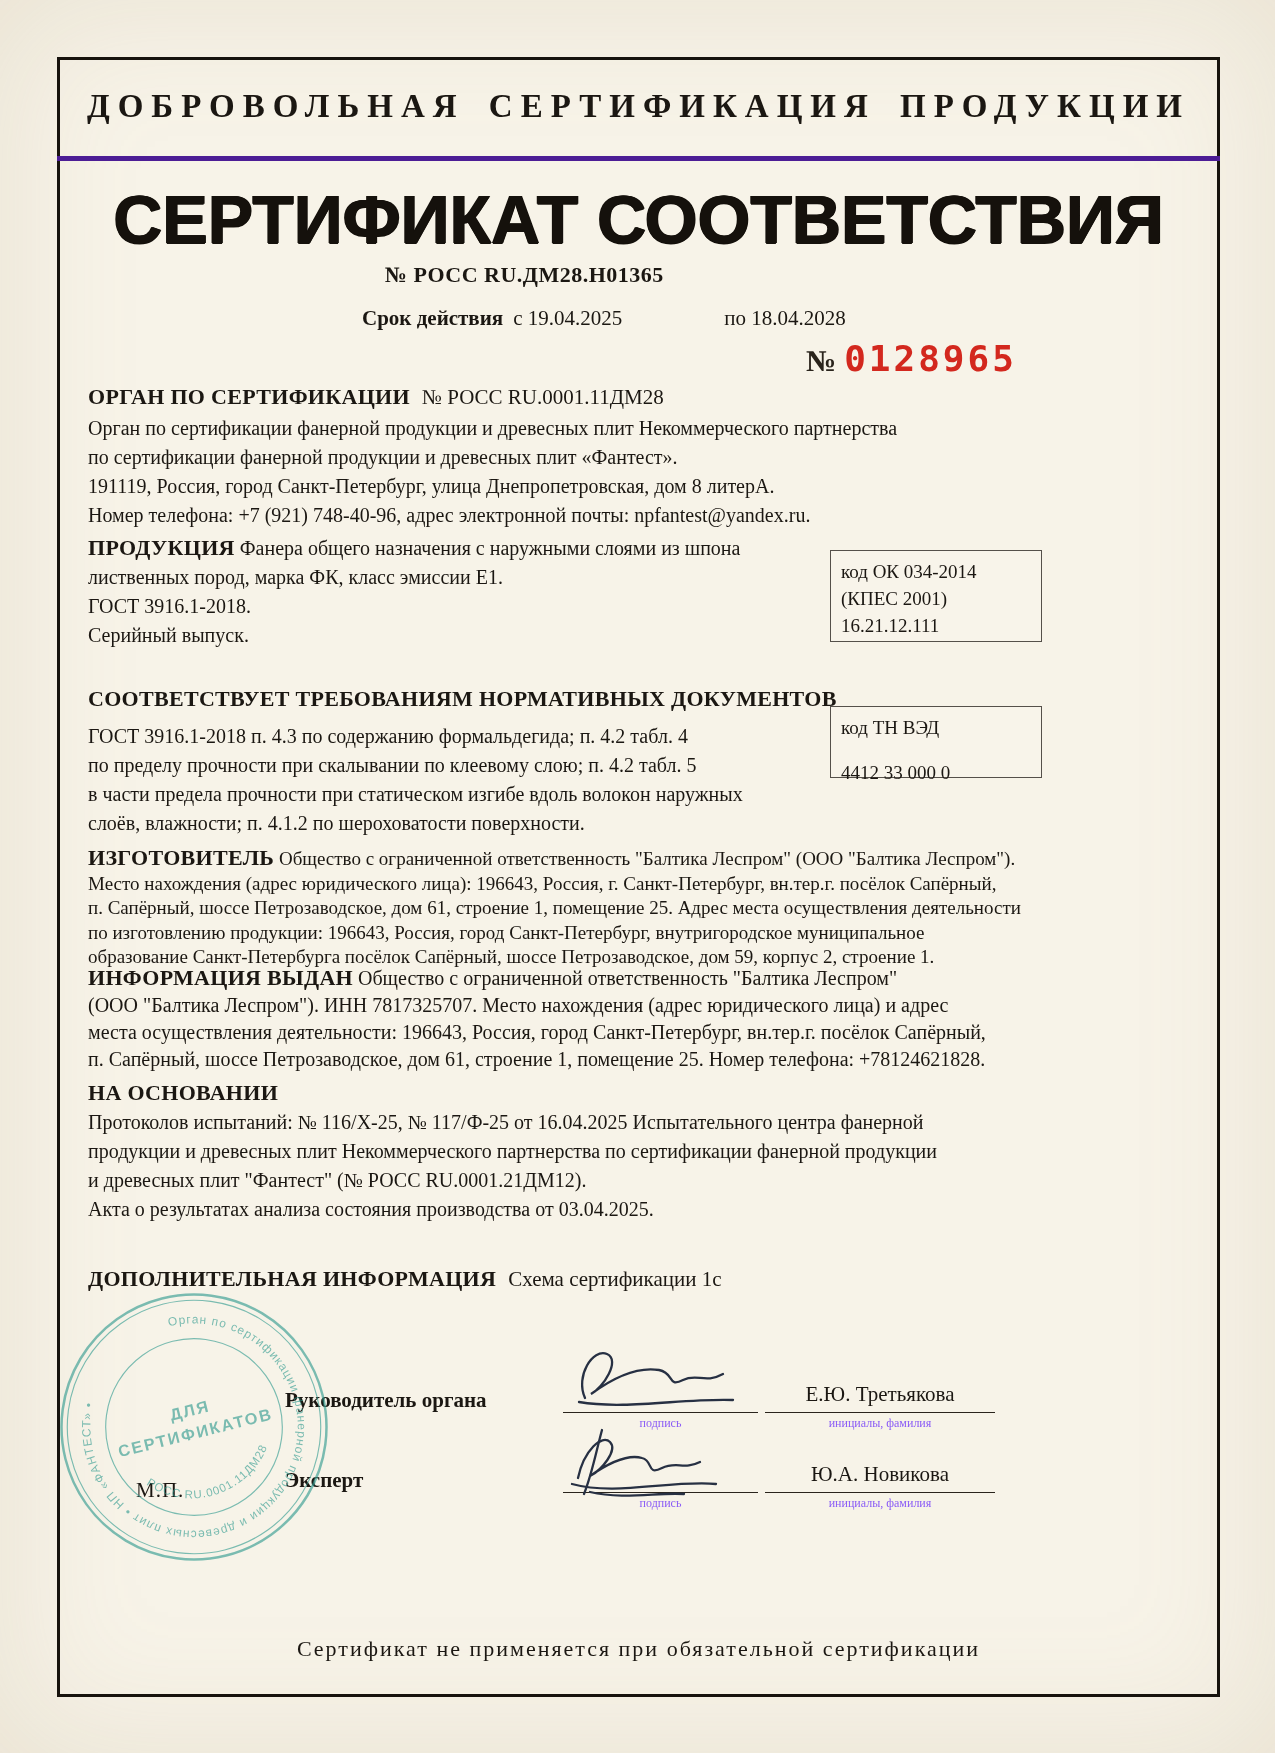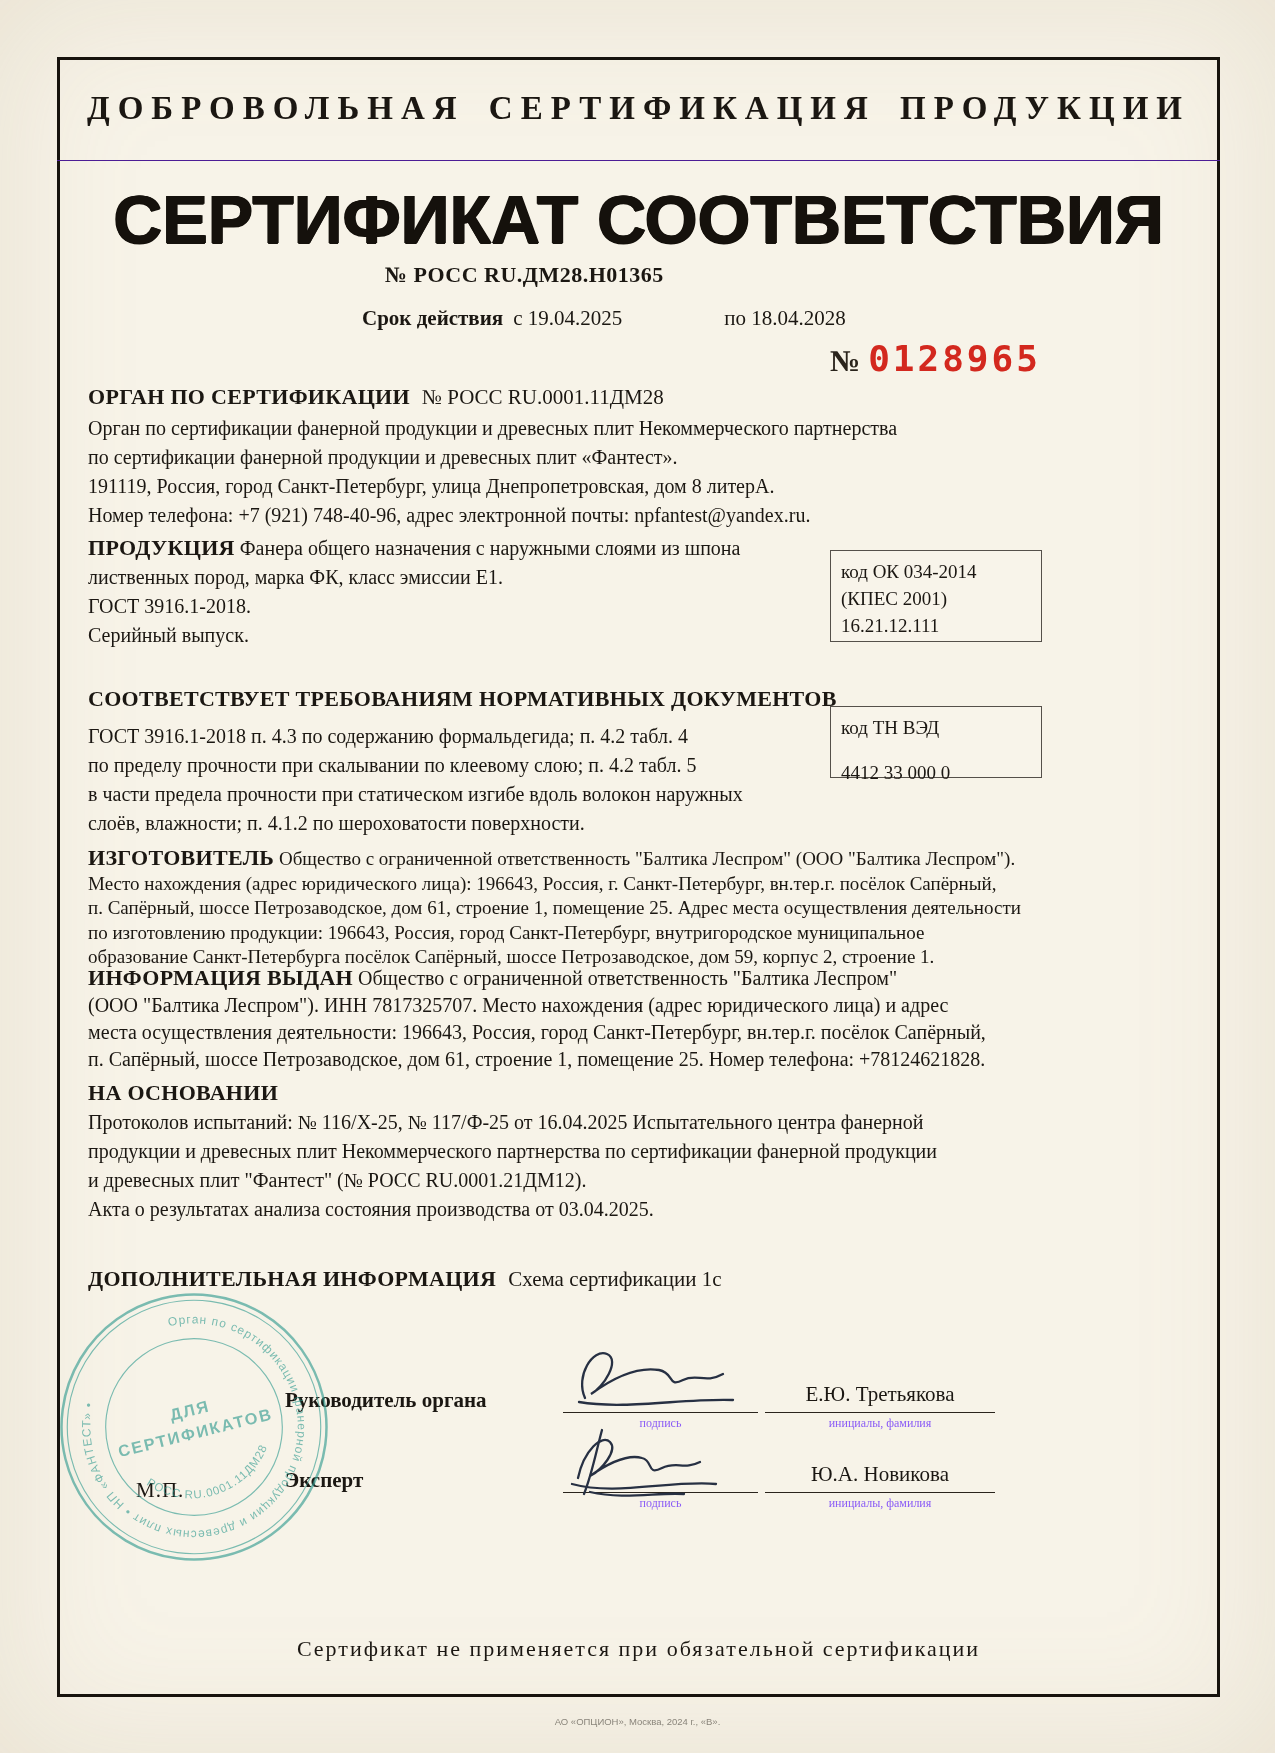--- a/index.html
+++ b/index.html
@@ -10,37 +10,37 @@
     font-family:"Liberation Serif", serif;
     color:#1b1712;
     overflow:hidden;
   }
   .frame {
     position:absolute; left:57px; top:57px; width:1163px; height:1640px;
     border:3px solid #17130d; box-sizing:border-box; z-index:0;
   }
   .banner {
     position:absolute; left:57px; top:57px; width:1163px; height:104px;
-    border-bottom:1px solid #4c1d95; box-sizing:border-box;
+    border-bottom:5px solid #4c1d95; box-sizing:border-box;
     display:flex; align-items:center; justify-content:center; z-index:1;
   }
   .banner span {
     font-weight:bold; font-size:33px; letter-spacing:8px; word-spacing:8px;
   }
   .doc-title {
     position:absolute; left:57px; top:180px; width:1163px; text-align:center;
     font-family:"Liberation Sans", sans-serif; font-weight:bold; font-size:68px;
     letter-spacing:0px; z-index:1; color:#15110c;
     text-shadow:0.8px 0 0 currentColor, -0.8px 0 0 currentColor, 0 0.5px 0 currentColor;
   }
   .cert-no { position:absolute; left:385px; top:262px; font-size:22px; letter-spacing:0.5px; z-index:1;font-weight:bold; }
   .validity { position:absolute; left:362px; top:306px; font-size:21px; z-index:1; }
   .validity .b { font-weight:bold; margin-right:10px; }
   .validity .to { margin-left:102px; }
-  .form-no { position:absolute; left:830px; top:338px; z-index:1; }
+  .form-no { position:absolute; left:806px; top:338px; z-index:1; }
   .no-sign { font-size:30px; font-weight:bold; color:#2a241c; margin-right:8px; }
   .red-digits {
     font-family:"DejaVu Sans Mono", monospace; font-weight:bold;
     font-size:36px; letter-spacing:3px; color:#d3281e;
   }
   .sec-head { position:absolute; left:88px; z-index:1; }
   .h  { font-weight:bold; font-size:22px; letter-spacing:0.3px; }
   .h-no { font-size:21px; margin-left:12px; }
   .para { position:absolute; left:88px; font-size:20px; line-height:29px; z-index:1; }
   .pre  { white-space:pre-line; }
@@ -177,15 +177,14 @@
     <path d="M 40,72 C 74,80 108,72 134,74"></path>
   </svg>
   <div class="sig-line" style="left:563px; top:1492px; width:195px;"></div>
   <div class="small-cap" style="left:563px; top:1496px; width:195px;">подпись</div>
   <div class="sig-name" style="left:765px; top:1462px; width:230px;">Ю.А. Новикова</div>
   <div class="sig-line" style="left:765px; top:1492px; width:230px;"></div>
   <div class="small-cap" style="left:765px; top:1496px; width:230px;">инициалы, фамилия</div>
 
   <div class="footer-note">Сертификат не применяется при обязательной сертификации</div>
 
-  <div class="print-info">АО «ОПЦИОН», Москва, 2024 г., «В».</div>
 
 </div>
 
 </body></html>

